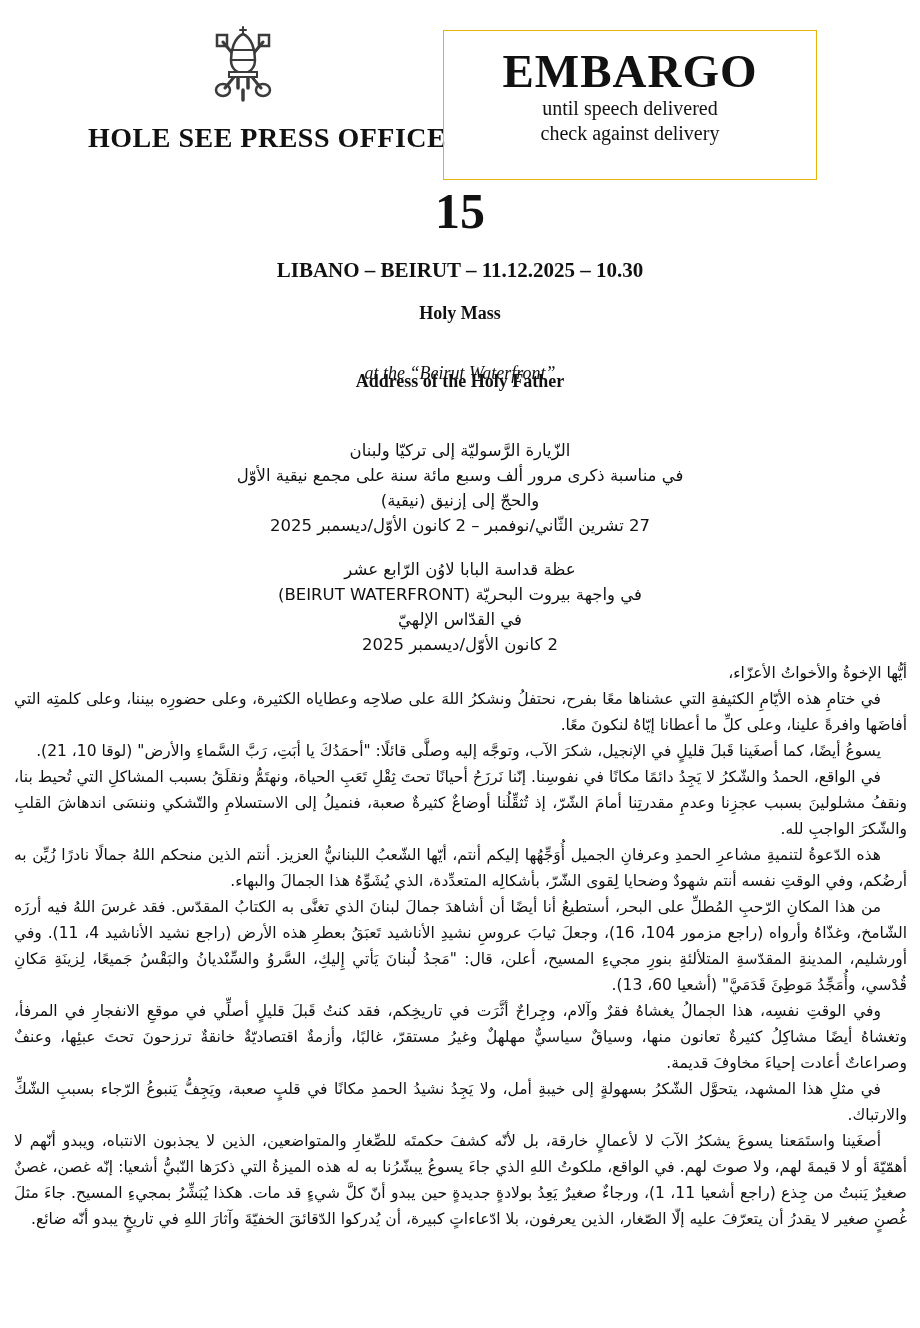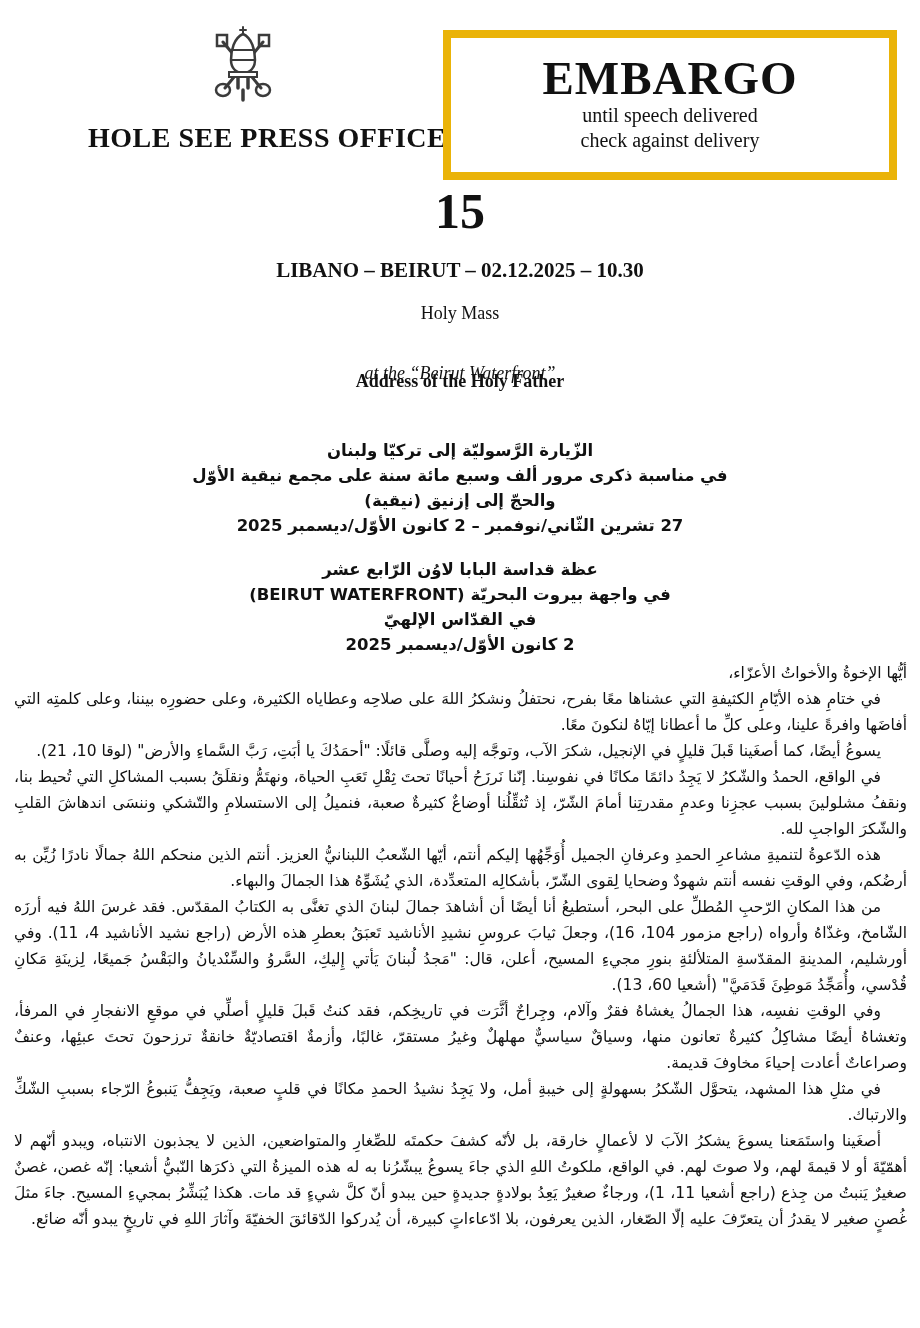--- a/index.html
+++ b/index.html
@@ -15,44 +15,44 @@
   
   .press-office{
     position:absolute;left:88px;top:26px;width:310px;
     text-align:center;
   }
   .emblem{display:block;margin:0 auto 18px auto;}
   .press-office-title{
     font-weight:bold;font-size:28px;letter-spacing:.5px;white-space:nowrap;text-align:right;
   }
   .embargo-box{
-    position:absolute;left:443px;top:30px;width:454px;height:150px;
-    border:8px solid #eab308;box-sizing:border-box;
+    position:absolute;left:443px;top:30px;width:374px;height:150px;
+    border:1px solid #eab308;box-sizing:border-box;
     text-align:center;
   }
   .embargo-title{
     font-weight:bold;font-size:47px;letter-spacing:1px;margin-top:16px;line-height:1.05;
   }
   .embargo-sub{font-weight:normal;font-size:20px;line-height:1.25;}
   
   .doc-number{position:absolute;top:186px;left:0;right:0;text-align:center;
     font-weight:bold;font-size:50px;line-height:1;}
   .dateline{position:absolute;top:258px;left:0;right:0;text-align:center;
     font-weight:bold;font-size:21px;}
   .event-title{position:absolute;top:303px;left:0;right:0;text-align:center;
-    font-weight:normal;font-size:18px;}
+    font-weight:bold;font-size:18px;}
   .event-location{position:absolute;top:327px;left:0;right:0;text-align:center;
     font-style:italic;font-size:18px;margin-top:36px;}
   .address-label{position:absolute;top:371px;left:0;right:0;text-align:center;
     font-weight:bold;font-size:18px;}
   
   .ar{font-family:"DejaVu Sans", sans-serif;direction:rtl;unicode-bidi:isolate;}
   .ar-header{
     position:absolute;left:0;right:0;text-align:center;
-    font-weight:bold;font-size:16.5px;line-height:25px;
+    font-weight:normal;font-size:16.5px;line-height:25px;
   }
   .ar-h1{top:438px;}
   .ar-h2{top:557px;}
   .body-text{
     position:absolute;top:660px;left:14px;right:13px;
     font-size:15.5px;line-height:26px;
     text-align:justify;
   }
   .body-text p{margin:0;text-indent:26px;}
   .body-text p.salutation{text-indent:0;}
@@ -90,21 +90,21 @@
     <div class="press-office-title">HOLE SEE PRESS OFFICE</div>
   </div>
 
   <div class="embargo-box">
     <div class="embargo-title">EMBARGO</div>
     <div class="embargo-sub">until speech delivered</div>
     <div class="embargo-sub">check against delivery</div>
   </div>
 
   <div class="doc-number">15</div>
-  <div class="dateline">LIBANO – BEIRUT – 02.12.2025 – 10.30</div>
+  <div class="dateline">LIBANO – BEIRUT – 11.12.2025 – 10.30</div>
 
   <div class="event-title">Holy Mass</div>
   <div class="event-location">at the “Beirut Waterfront”</div>
   <div class="address-label">Address of the Holy Father</div>
 
   <div class="ar-header ar-h1 ar">
     <div>الزّيارة الرَّسوليّة إلى تركيّا ولبنان</div>
     <div>في مناسبة ذكرى مرور ألف وسبع مائة سنة على مجمع نيقية الأوّل</div>
     <div>والحجّ إلى إزنيق (نيقية)</div>
     <div>27 تشرين الثّاني/نوفمبر – 2 كانون الأوّل/ديسمبر 2025</div>

